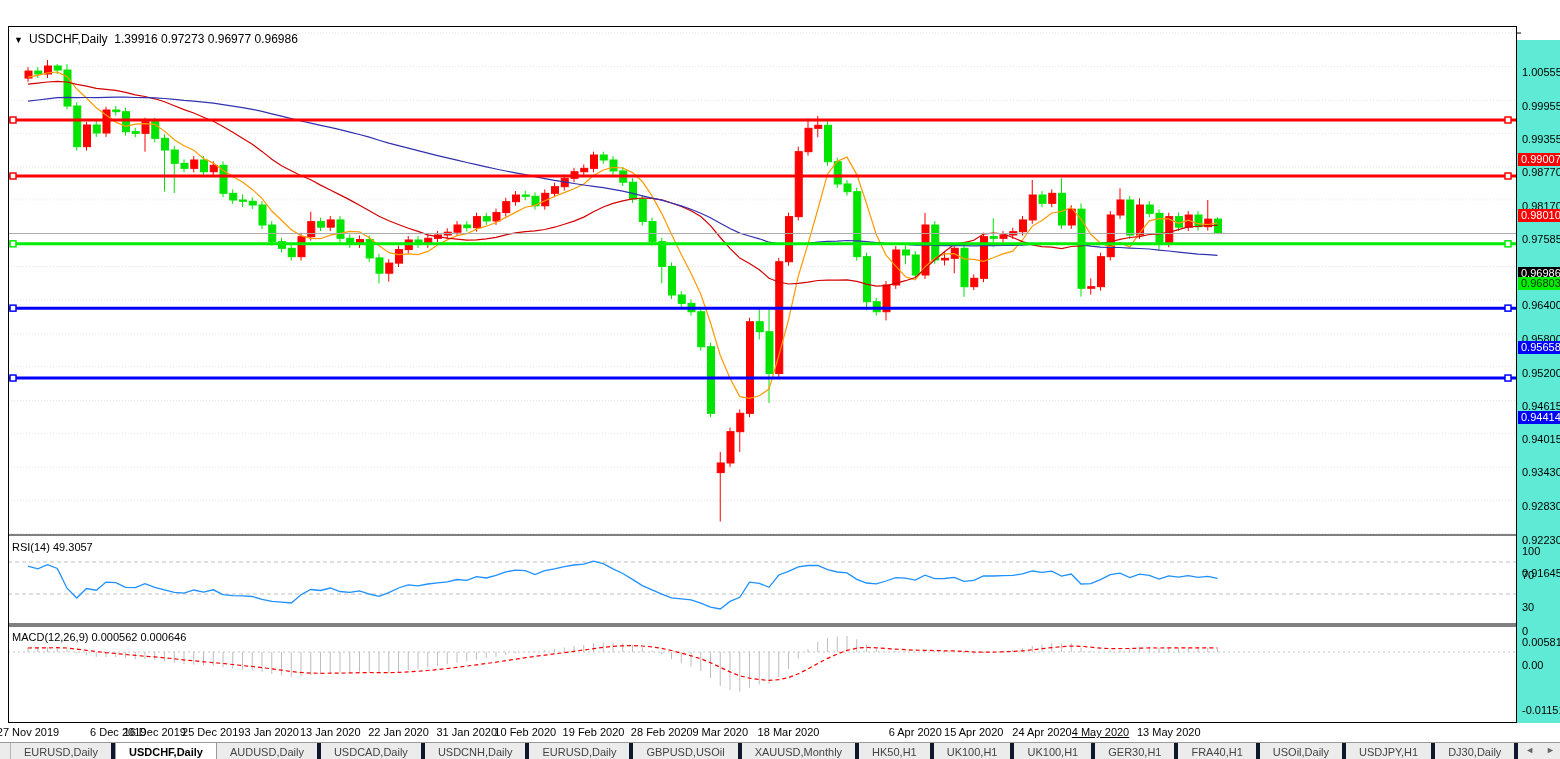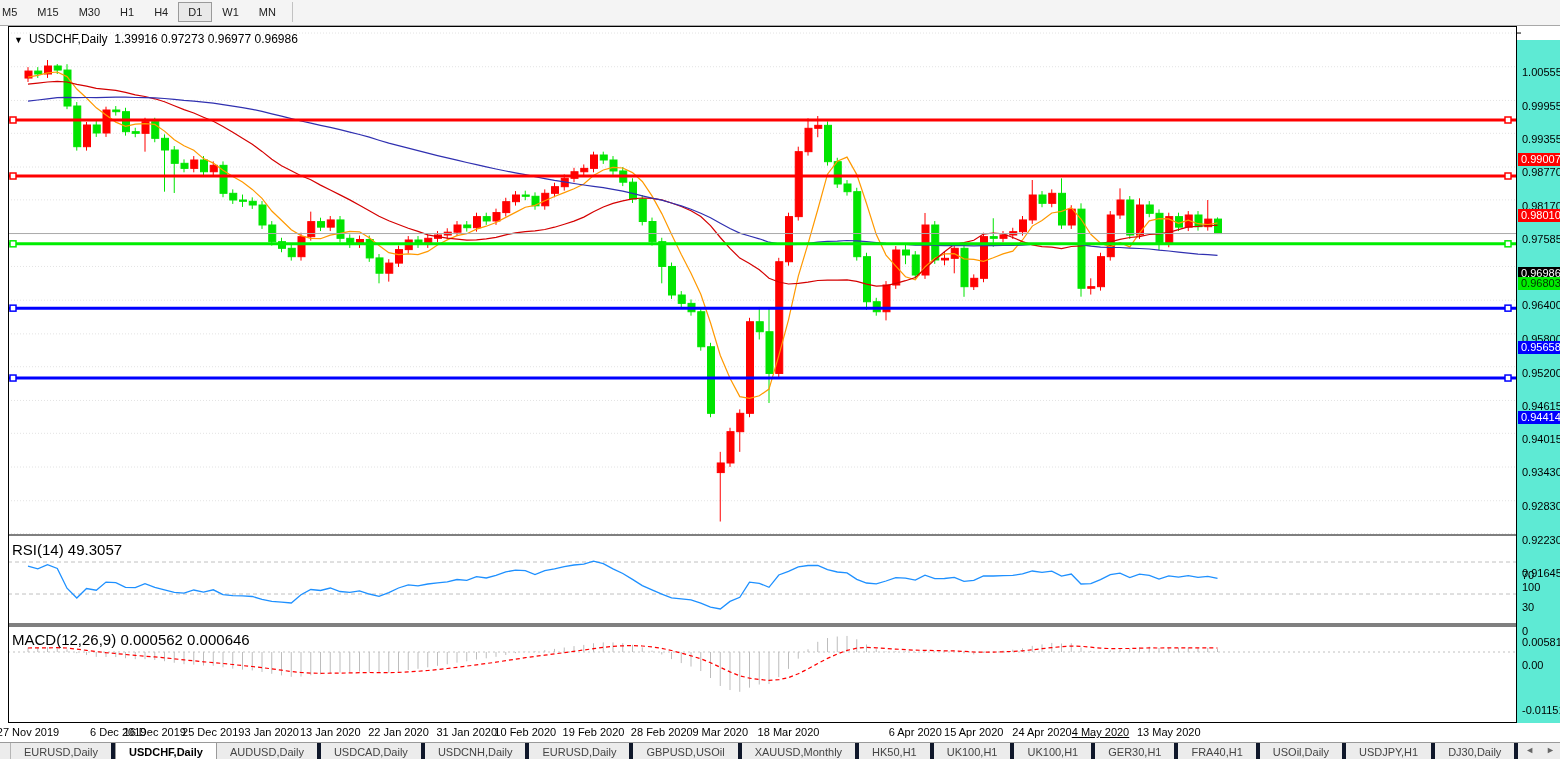--- a/index.html
+++ b/index.html
@@ -7,54 +7,41 @@
   
   #toolbar{position:absolute;left:0;top:0;width:1560px;height:25px;background:#f4f4f4;border-bottom:1px solid #a8a8a8;overflow:hidden;}
   #tf-row{position:absolute;left:-8px;top:0;height:24px;display:flex;align-items:center;}
   .tf-btn{padding:3px 9px;font-size:11px;color:#222;cursor:default;border:1px solid transparent;}
   .tf-btn.active{background:#e9e9e9;border:1px solid #9a9a9a;}
   .tb-sep{width:1px;height:20px;background:#c2c2c2;margin-left:6px;}
   #win-edge{position:absolute;left:0;top:26px;width:2px;height:716px;background:#8a8a8a;}
   
   #title-ovl{position:absolute;left:14px;top:32px;font-size:12px;color:#000;white-space:pre;}
   #title-ovl .caret{font-size:9px;margin-right:6px;}
-  .ind-label{position:absolute;left:12px;font-size:15px;color:#000;}
+  .ind-label{position:absolute;left:12px;font-size:11px;color:#000;}
   
   #price-axis{position:absolute;left:1517px;top:40px;width:43px;height:716px;background:#5eead4;font-size:11px;color:#000;text-align:right;}
   .pa-label{position:absolute;left:5px;height:13px;line-height:13px;}
   .pa-badge{position:absolute;left:1px;height:13px;line-height:13px;padding:0 3px;font-size:11px;}
   
   #time-axis{position:absolute;left:0;top:723px;width:1560px;height:19px;background:#fff;font-size:11px;color:#000;}
   .ta-label{position:absolute;top:3px;transform:translateX(-50%);white-space:nowrap;}
   
   #tabbar{position:absolute;left:0;top:742px;width:1560px;height:17px;background:#ececec;border-top:1px solid #9a9a9a;display:flex;align-items:stretch;font-size:11px;color:#444;}
   .tab{padding:1px 13px 0 13px;border-right:4px solid #0f172a;display:flex;align-items:center;white-space:nowrap;cursor:default;}
   .tab:first-child{border-left:1px solid #b5b5b5;margin-left:10px;}
   .tab.active{background:#fff;color:#000;font-weight:bold;border-left:1px solid #9a9a9a;border-right:1px solid #9a9a9a;}
   #tab-scroll{position:absolute;right:2px;top:744px;display:flex;gap:6px;color:#666;font-size:9px;}
   #tab-scroll span{cursor:default;padding:1px 3px;}
   svg{position:absolute;left:0;top:0;}
 </style>
 </head>
 <body>
 
 <div id="app">
-  <div id="toolbar">
-    <div id="tf-row">
-        <div class="tf-btn">M5</div>
-        <div class="tf-btn">M15</div>
-        <div class="tf-btn">M30</div>
-        <div class="tf-btn">H1</div>
-        <div class="tf-btn">H4</div>
-        <div class="tf-btn active">D1</div>
-        <div class="tf-btn">W1</div>
-        <div class="tf-btn">MN</div>
-        <div class="tb-sep"></div>
-      </div>
-  </div>
 
   <div id="win-edge"></div>
 
   <svg id="chart-svg" width="1560" height="759">
       <rect x="0" y="26" width="1560" height="716" fill="#ffffff"></rect>
       <line x1="8" y1="33.03370786516888" x2="1516" y2="33.03370786516888" stroke="#e3e3e3" stroke-width="1" stroke-dasharray="1,2"></line>
       <line x1="8" y1="66.74157303370762" x2="1516" y2="66.74157303370762" stroke="#e3e3e3" stroke-width="1" stroke-dasharray="1,2"></line>
       <line x1="8" y1="100.44943820224697" x2="1516" y2="100.44943820224697" stroke="#e3e3e3" stroke-width="1" stroke-dasharray="1,2"></line>
       <line x1="8" y1="133.31460674157293" x2="1516" y2="133.31460674157293" stroke="#e3e3e3" stroke-width="1" stroke-dasharray="1,2"></line>
       <line x1="8" y1="167.0224719101123" x2="1516" y2="167.0224719101123" stroke="#e3e3e3" stroke-width="1" stroke-dasharray="1,2"></line>
@@ -537,21 +524,21 @@
       <div class="pa-label" style="top: 426.315px;">0.93430</div>
       <div class="pa-label" style="top: 460.022px;">0.92830</div>
       <div class="pa-label" style="top: 493.73px;">0.92230</div>
       <div class="pa-label" style="top: 526.596px;">0.91645</div>
       <div class="pa-badge" style="top: 113px; background: rgb(255, 0, 0); color: rgb(255, 255, 255);">0.99007</div>
       <div class="pa-badge" style="top: 169.011px; background: rgb(255, 0, 0); color: rgb(255, 255, 255);">0.98010</div>
       <div class="pa-badge" style="top: 226.539px; background: rgb(0, 0, 0); color: rgb(255, 255, 255);">0.96986</div>
       <div class="pa-badge" style="top: 236.82px; background: rgb(0, 238, 0); color: rgb(0, 51, 0);">0.96803</div>
       <div class="pa-badge" style="top: 301.146px; background: rgb(0, 0, 255); color: rgb(255, 255, 255);">0.95658</div>
       <div class="pa-badge" style="top: 371.034px; background: rgb(0, 0, 255); color: rgb(255, 255, 255);">0.94414</div>
-      <div class="pa-label" style="top: 505px; margin-top: 36px;">100</div>
+      <div class="pa-label" style="top: 505px;">100</div>
       <div class="pa-label" style="top: 529px;">70</div>
       <div class="pa-label" style="top: 561px;">30</div>
       <div class="pa-label" style="top: 585px;">0</div>
       <div class="pa-label" style="top: 596.31px;">0.005818</div>
       <div class="pa-label" style="top: 619px;">0.00</div>
       <div class="pa-label" style="top: 663.889px;">-0.01151</div>
     </div>
   <div id="time-axis">
       <div class="ta-label" style="left: 28px;">27 Nov 2019</div>
       <div class="ta-label" style="left: 96.25px; padding-left: 44px;">6 Dec 2019</div>

